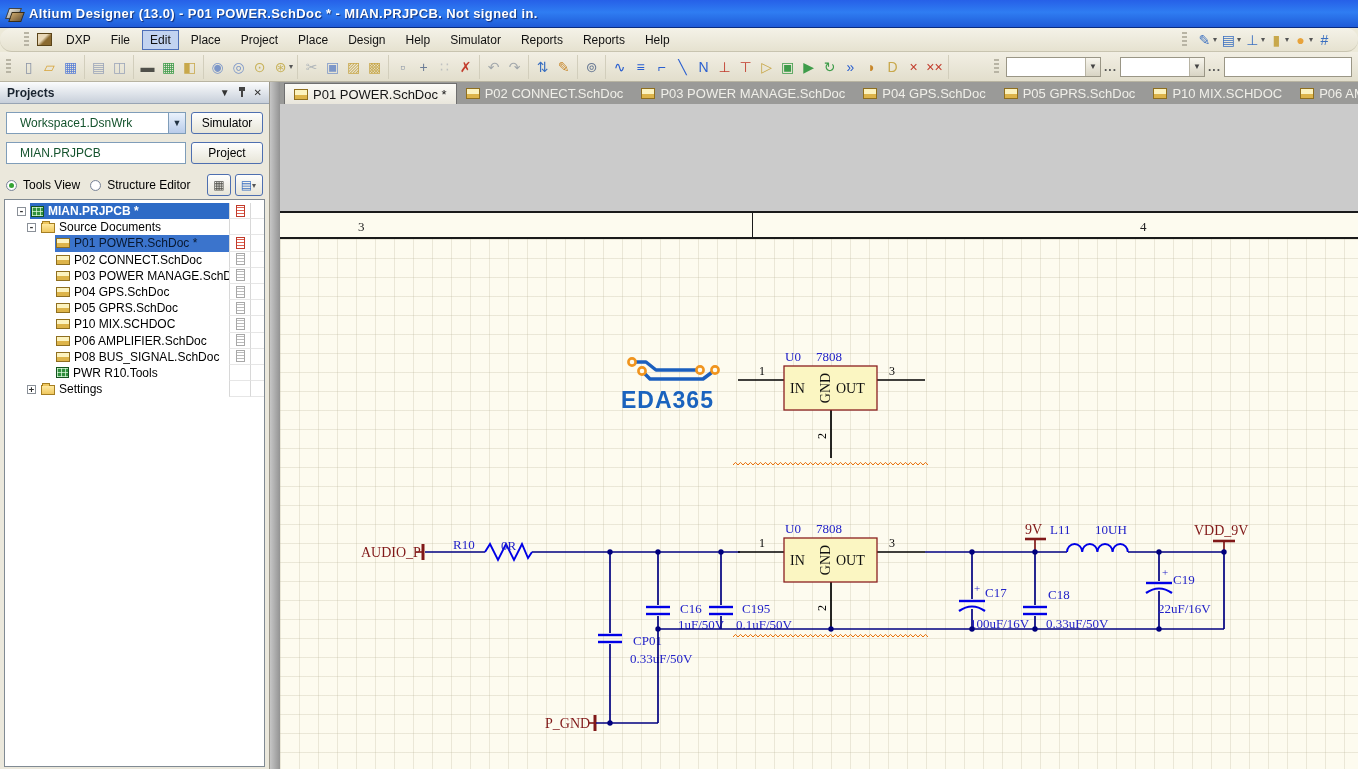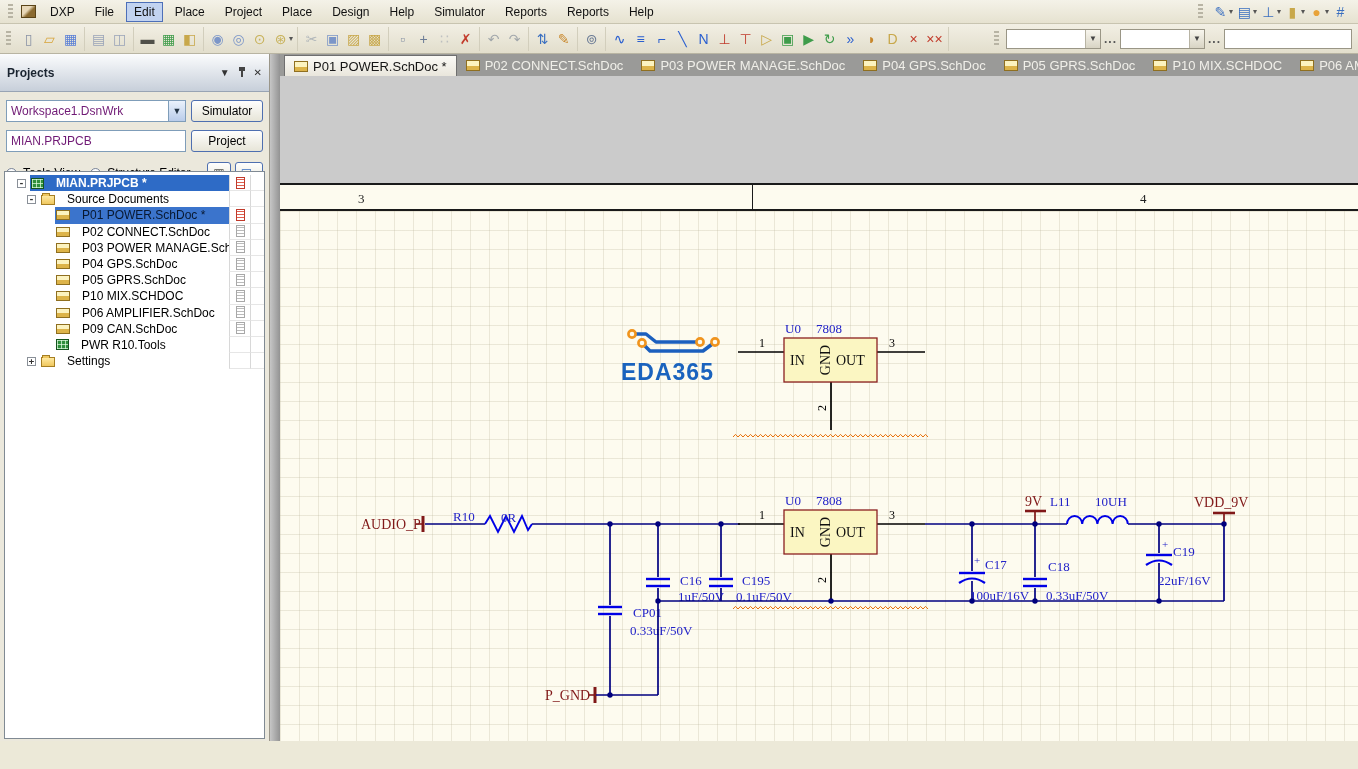--- a/index.html
+++ b/index.html
@@ -15,21 +15,21 @@
   .applogo{width:17px;height:15px;position:relative;margin-right:6px;}
   .applogo::before{content:"";position:absolute;left:1px;top:2px;width:11px;height:9px;
     background:linear-gradient(135deg,#E8E4D8,#8A887E);transform:skewX(-20deg);border:1px solid #444;}
   .applogo::after{content:"";position:absolute;left:4px;top:6px;width:11px;height:8px;
     background:linear-gradient(135deg,#C8A468,#6E5838);transform:skewX(-20deg);border:1px solid #3A2C14;}
   .titletext{color:#fff;font-weight:bold;font-size:13px;letter-spacing:.4px;
     text-shadow:1px 1px 1px rgba(0,0,40,.6);white-space:nowrap;}
 
   
   .menubar{height:24px;display:flex;align-items:center;background:linear-gradient(#F4F2E8,#E6E2D0);
-    border-bottom:1px solid #C8C4B0;padding:0 4px;}
+    border-bottom:1px solid #C8C4B0;padding:0 20px;border-radius:12px;}
   .grip{width:5px;height:16px;margin:0 4px;
     background:repeating-linear-gradient(180deg,#B8B4A4 0 2px,transparent 2px 4px);}
   .dxplogo{width:15px;height:13px;margin:0 4px;border:1px solid #5A4418;
     background:linear-gradient(135deg,#E8D8B8 40%,#8A6A30 60%);}
   .menuitem{padding:3px 8px;margin:0 2px;color:#111;cursor:default;white-space:nowrap;}
   .menuitem.active{background:#C2D3F0;border:1px solid #4D6FB8;padding:2px 7px;}
   .utilbar{margin-left:auto;display:flex;align-items:center;}
 
   
   .toolbar{height:30px;display:flex;align-items:center;background:linear-gradient(#F2EFE4,#E2DECC);
@@ -49,31 +49,31 @@
   .dots{color:#555;font-weight:bold;letter-spacing:1px;}
   .tfield{width:128px;height:20px;border:1px solid #9A9686;background:#fff;font-size:12px;padding:0 3px;}
 
   
   .main{display:flex;height:687px;}
   .panel{width:270px;position:relative;background:#EBE8DC;border-right:1px solid #9A968A;}
   .divider{width:10px;background:linear-gradient(90deg,#C6C6C6,#939393);}
   .editor{width:1078px;display:flex;flex-direction:column;}
 
   
-  .phead{height:38px;display:flex;align-items:center;padding:0 7px;
+  .phead{height:22px;display:flex;align-items:center;padding:0 7px;
     background:linear-gradient(#FBFCFD,#C7CFDA);border-bottom:1px solid #98A4B4;}
   .phead .ptitle{font-weight:bold;font-size:12px;color:#1A2430;}
   .phicons{margin-left:auto;display:flex;align-items:center;gap:8px;color:#333;}
   .phico{font-size:10px;cursor:default;}
   .pinico{position:relative;width:8px;height:11px;}
   .pinico::before{content:"";position:absolute;top:0;left:1px;width:6px;height:4px;background:#444;}
   .pinico::after{content:"";position:absolute;top:4px;left:3px;width:2px;height:6px;background:#444;}
   .pcrow{display:flex;gap:5px;margin:8px 6px 0 6px;align-items:center;}
   .pcombo{flex:1;height:22px;background:#fff;border:1px solid #7F9DB9;display:flex;align-items:center;}
-  .pcombo .cval{flex:1;padding:0 4px;color:#701a75;}
+  .pcombo .cval{flex:1;padding:0 13px;color:#14532d;}
   .pcombo .carr{width:17px;height:100%;border-left:1px solid #7F9DB9;
     background:linear-gradient(#EAF2FC,#B9CCEA);display:flex;align-items:center;justify-content:center;
     font-size:9px;color:#234;}
   .pbtn{width:72px;height:22px;border:1px solid #4E6FB0;border-radius:3px;
     background:linear-gradient(#FEFEFD,#E7E5D8);font-size:12px;color:#000;
     display:flex;align-items:center;justify-content:center;cursor:default;
     font-family:"Liberation Sans",sans-serif;}
   .pradios{display:flex;align-items:center;margin:10px 6px 0 6px;gap:6px;}
   .radio{width:11px;height:11px;border:1px solid #7C869A;border-radius:50%;
     background:radial-gradient(#fff 55%,#D8DEE8);position:relative;}
@@ -90,21 +90,21 @@
     border:1px solid #808A93;overflow:hidden;font-size:12px;padding-top:3px;}
   .trow{display:flex;align-items:center;height:16.2px;white-space:nowrap;}
   .tind{flex:none;}
   .exp{flex:none;width:9px;height:9px;border:1px solid #8A9098;background:#fff;
     font:bold 9px/7px "DejaVu Sans Mono",monospace;text-align:center;color:#333;margin-right:4px;}
   .rowfill{flex:1;display:flex;align-items:center;height:100%;overflow:hidden;padding-left:1px;}
   .rowfill.hl{background:#2E6BC6;}
   .rowfill.hl .tlabel{color:#fff;font-weight:bold;}
   .rowfill.hl2{background:#3B74CC;}
   .rowfill.hl2 .tlabel{color:#081830;}
-  .tlabel{color:#000;margin-left:12px;}
+  .tlabel{color:#000;margin-left:4px;}
   .ico{flex:none;display:inline-block;}
   .ico.sch{width:14px;height:10px;background:linear-gradient(#FCF3C0 55%,#DDB44A 55%);
     border:1px solid #8F6F20;}
   .ico.folder{width:14px;height:10px;background:linear-gradient(#FFE9A0,#EFC75E);
     border:1px solid #A57E22;position:relative;margin-top:2px;}
   .ico.folder::before{content:"";position:absolute;top:-3px;left:0;width:6px;height:2px;
     background:#EFC75E;border:1px solid #A57E22;border-bottom:none;}
   .ico.pcb{width:13px;height:11px;border:1px solid #14541E;background:#2F8F3C;
     background-image:repeating-linear-gradient(90deg,rgba(230,255,230,.7) 0 1px,transparent 1px 4px),
                      repeating-linear-gradient(0deg,rgba(230,255,230,.7) 0 1px,transparent 1px 4px);}
@@ -143,20 +143,24 @@
   text.body{font-family:"Liberation Serif",serif;font-size:14px;fill:#101010;}
   text.port{font-family:"Liberation Serif",serif;font-size:14px;fill:#801818;}
   text.logo{font-family:"Liberation Sans",sans-serif;font-size:23px;font-weight:bold;
     fill:#1A63BE;letter-spacing:1px;}
 </style>
 </head>
 <body>
 
 <div class="app">
 
+  <div class="titlebar">
+    <span class="applogo"></span>
+    <span class="titletext">Altium Designer (13.0) - P01 POWER.SchDoc * - MIAN.PRJPCB. Not signed in.</span>
+  </div>
 
   <div class="menubar">
     <span class="grip"></span>
     <span class="dxplogo"></span>
     <span class="menuitem">DXP</span>
     <span class="menuitem">File</span>
     <span class="menuitem active">Edit</span>
     <span class="menuitem">Place</span>
     <span class="menuitem">Project</span>
     <span class="menuitem">Place</span>
@@ -406,21 +410,21 @@
             </span>
           <span class="cellstat">
               <span class="sdoc"></span>
             </span>
             <span class="cellend"></span>
         </div>
         <div class="trow">
           <span class="tind" style="width:50px"></span>
           <span class="rowfill">
               <span class="ico sch"></span>
-            <span class="tlabel">P09 CAN.SchDoc</span>
+            <span class="tlabel">P08 BUS_SIGNAL.SchDoc</span>
             </span>
           <span class="cellstat">
               <span class="sdoc"></span>
             </span>
             <span class="cellend"></span>
         </div>
         <div class="trow">
           <span class="tind" style="width:50px"></span>
           <span class="rowfill">
               <span class="ico pcb"></span>

